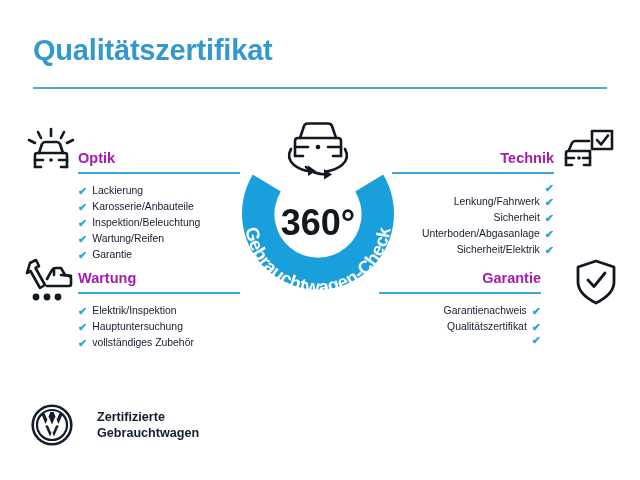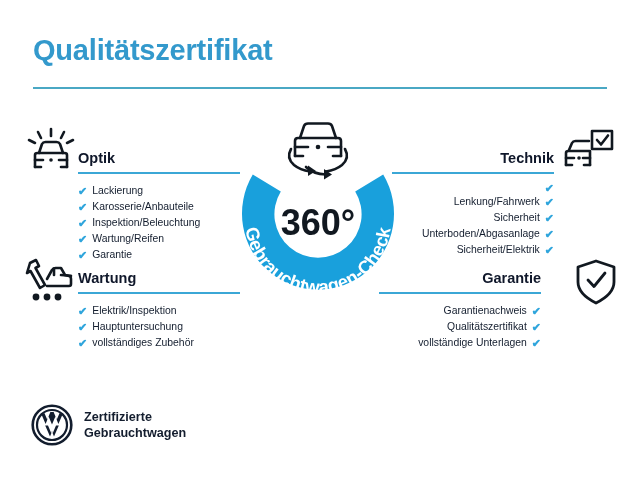--- a/index.html
+++ b/index.html
@@ -37,21 +37,21 @@
 
   .quad-head {
     position: relative;
     height: 44px;
   }
   .quad-title {
     position: absolute;
     bottom: 8px;
     font-size: 14.5px;
     font-weight: bold;
-    color: #0f172a;
+    color: #a21caf;
     white-space: nowrap;
   }
   .quad-rule {
     position: absolute;
     bottom: 0px;
     width: 162px; height: 2px;
     background: #3ba7d6;
   }
 
   .items {
@@ -109,21 +109,21 @@
     width: 172px; height: 196px;
   }
   #badge svg { display: block; }
 
   
   #vw-footer {
     position: absolute;
     left: 31px; top: 404px;
     display: flex;
     align-items: center;
-    gap: 11px;
+    gap: 24px;
   }
   #vw-logo { width: 42px; height: 42px; display: block; }
   .vw-text {
     font-size: 12.6px;
     font-weight: bold;
     color: #131d2e;
     line-height: 16px;
     white-space: nowrap;
   }
 </style>
@@ -283,21 +283,20 @@
       <li>
           <span class="chk">✔</span>
           <span>Garantienachweis</span>
         </li>
       <li>
           <span class="chk">✔</span>
           <span>Qualitätszertifikat</span>
         </li>
       <li>
           <span class="chk">✔</span>
-          <span>vollständige Unterlagen</span>
         </li>
     </ul>
   </div>
 
   <div id="badge">
     <svg viewBox="0 0 172 196" width="172" height="196">
       <defs>
         <path id="arcpath" d="M 13,108 A 73,73 0 1 0 159,108"></path>
       </defs>
 

